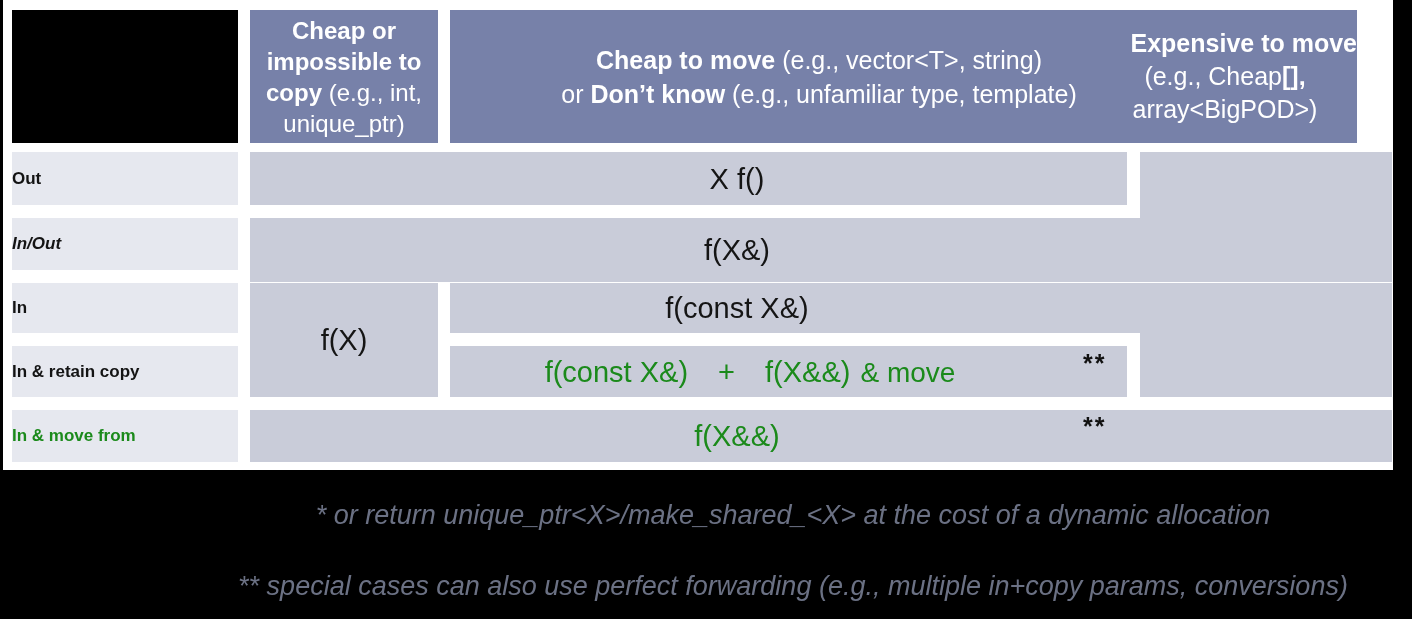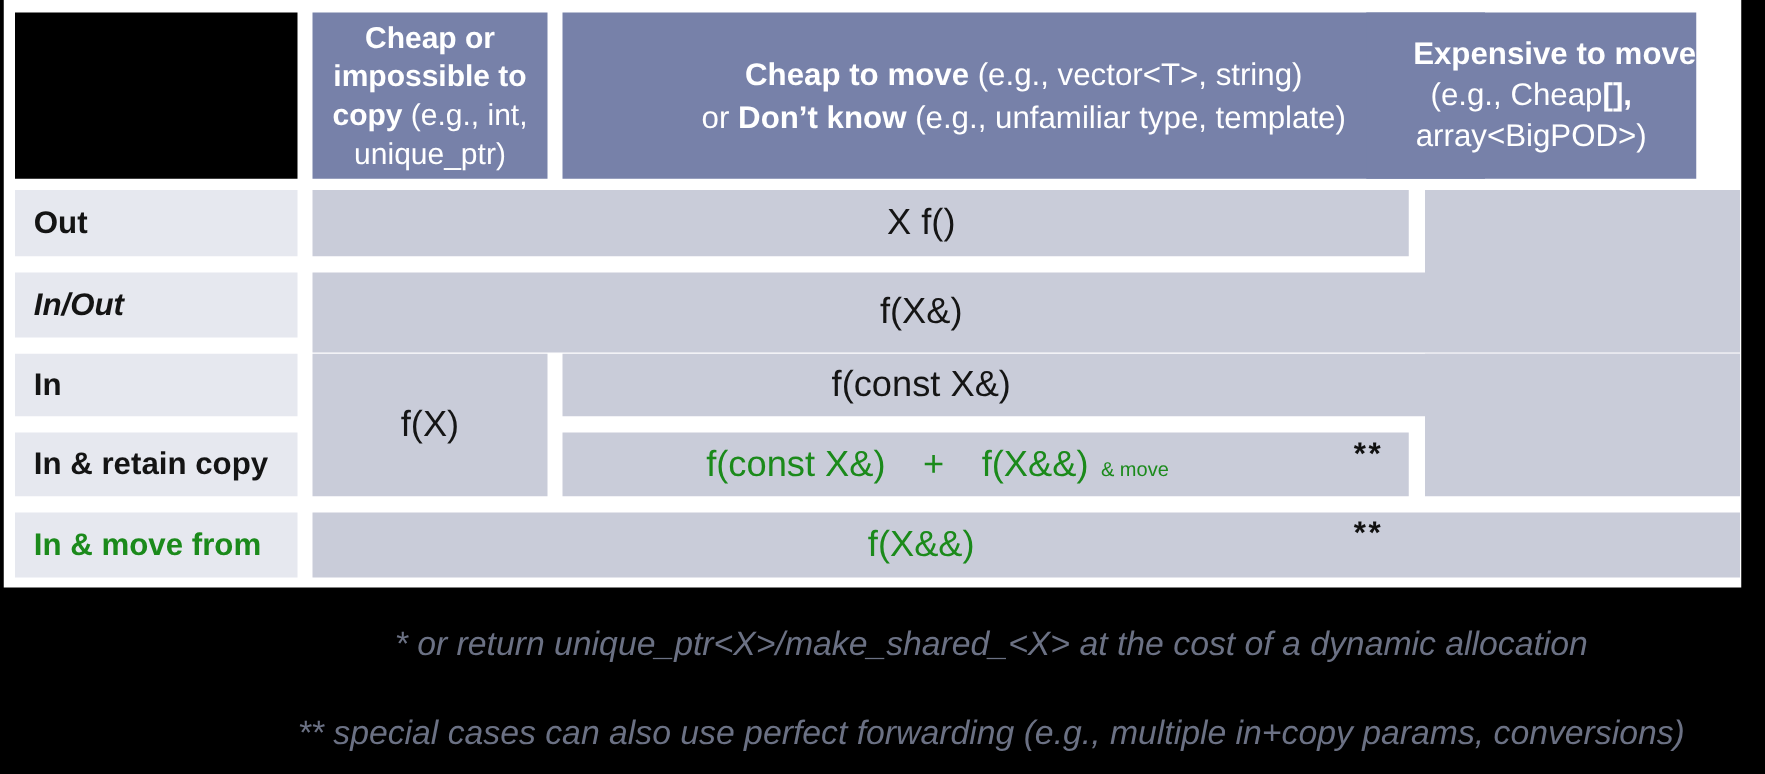--- a/index.html
+++ b/index.html
@@ -8,28 +8,28 @@
   .panel{position:absolute;left:3px;top:0;width:1390px;height:470px;background:#ffffff;}
   .corner{position:absolute;left:12px;top:10px;width:226px;height:133px;background:#000;}
   .hdr{position:absolute;top:10px;height:133px;background:#7781a9;color:#ffffff;
        display:flex;flex-direction:column;justify-content:center;text-align:center;
        font-size:25px;line-height:34px;}
   .hdr .b{font-weight:bold;text-align:right;}
   .hdr-cheapcopy{left:250px;width:188px;font-size:24px;line-height:31px;padding:0 6px;box-sizing:border-box;}
   .hdr-cheapmove{left:450px;width:738px;}
   .hdr-expensive{left:1093px;width:264px;line-height:33px;}
   .rowlbl{position:absolute;left:12px;width:226px;background:#e6e8ef;color:#141414;
-          display:flex;align-items:center;padding-left:15px;box-sizing:border-box;
-          font-weight:bold;font-size:25px;}
+          display:flex;align-items:center;box-sizing:border-box;
+          font-weight:bold;font-size:17px;}
   .cell{position:absolute;background:#c9ccd9;}
   .celltext{position:absolute;top:50%;transform:translate(-50%,-50%);white-space:nowrap;
             font-size:29px;color:#151515;}
   .green{color:#1b8a1b;}
   .plus{margin:0 30px;}
-  .small{font-size:16px;margin-left:10px;}
+  .small{font-size:28px;margin-left:10px;}
   .marker{position:absolute;font-size:25px;font-weight:bold;color:#111;letter-spacing:2px;white-space:nowrap;}
   .fnote{position:absolute;left:793px;transform:translateX(-50%);white-space:nowrap;
          font-style:italic;font-size:27px;line-height:1.2;color:#6b7184;}
 </style>
 </head>
 <body>
 
 <div class="stage">
 
   <div class="panel"></div>

